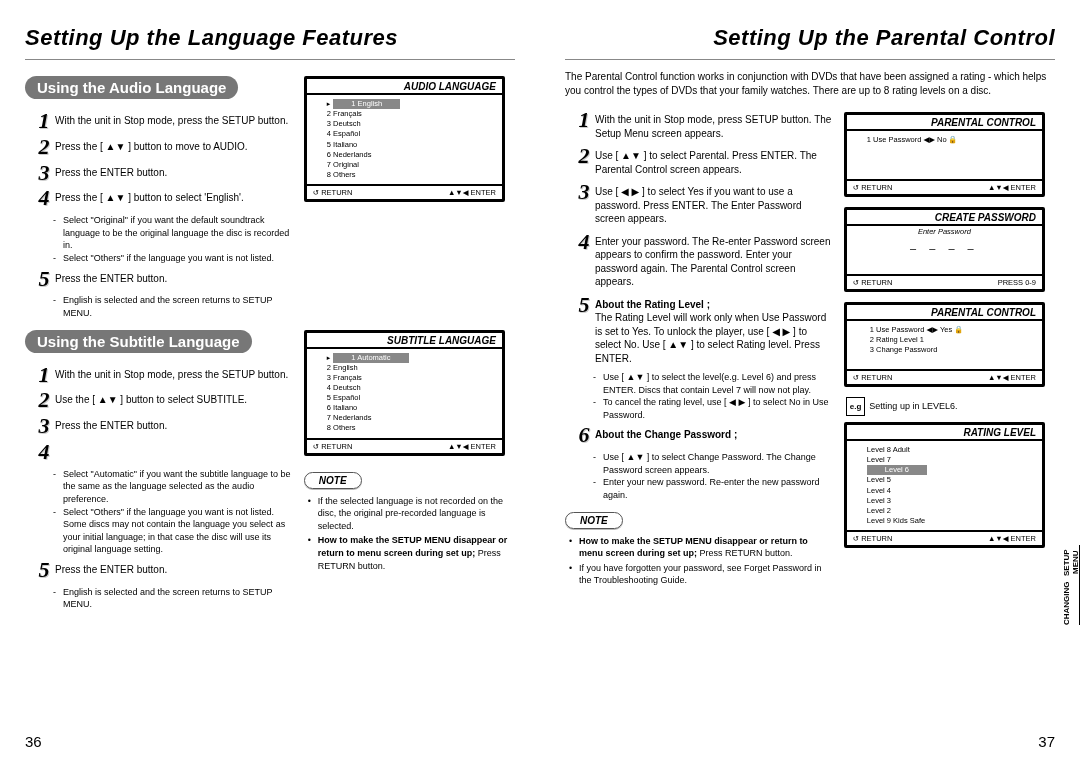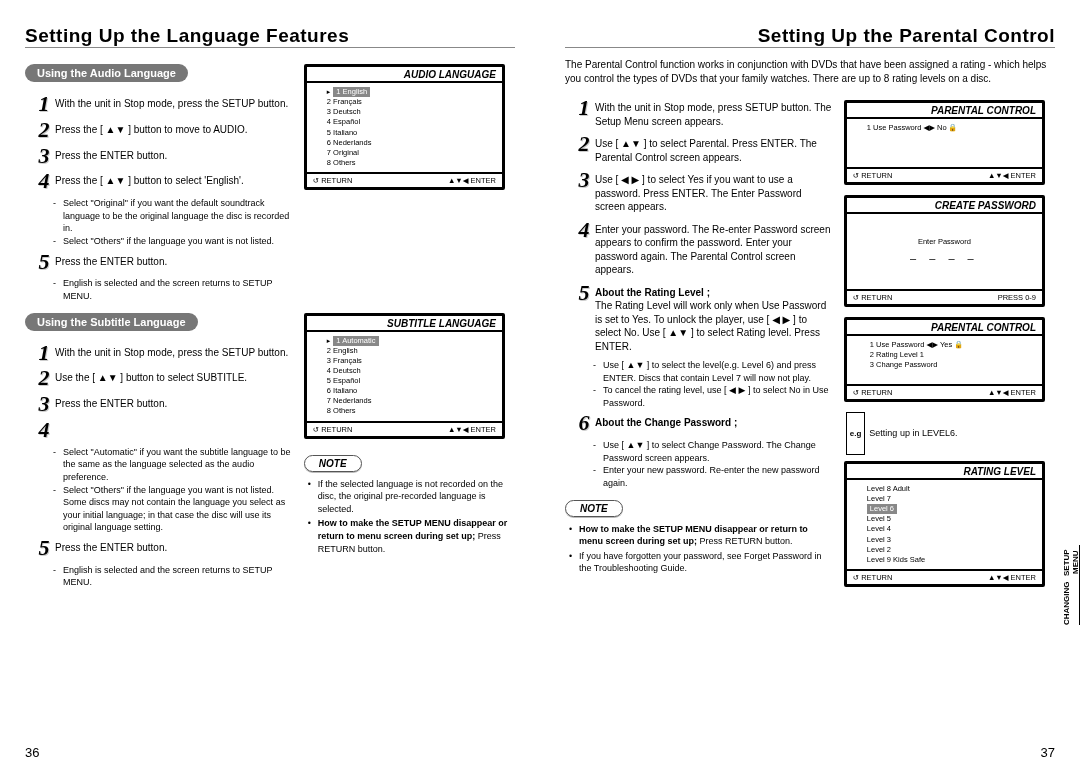--- a/index.html
+++ b/index.html
@@ -9,34 +9,36 @@
     width: 1080px;
     height: 765px;
     overflow: hidden;
     font-size: 11px;
     color: #000;
     position: relative;
   }
   .page-spread { display: flex; width: 100%; height: 100%; }
   .page { flex: 1; padding: 25px 25px 10px 25px; position: relative; }
   .page-title {
-    font-size: 19px;
-    font-weight: bold;
+    font-size: 22px;
+    font-style: italic;
+    font-weight: bold;
+    margin-bottom: 8px;
     letter-spacing: 0.5px;
   }
   .page.left .page-title { text-align: left; }
   .page.right .page-title { text-align: right; }
   .divider { height: 1px; background: #888; margin-bottom: 10px; }
   .pill {
     display: inline-block;
     background: #777;
     color: #fff;
     border-radius: 14px;
     padding: 3px 12px;
-    font-size: 11px;
+    font-size: 15px;
     font-weight: bold;
     margin: 6px 0 8px 0;
   }
   .pill-wrap { margin-bottom: 2px; }
   .content-area { display: flex; gap: 10px; }
   .col-text { flex: 1 1 56%; }
   .col-panels { flex: 1 1 44%; }
   .step { display: flex; align-items: flex-start; margin: 4px 0 6px 8px; }
   .step-num {
     font-family: Georgia, serif;
@@ -61,21 +63,21 @@
     font-style: italic;
     font-size: 10px;
     font-weight: bold;
     margin: 6px 0 4px 0;
     box-shadow: 0 1px 0 #bbb;
     text-align: center;
   }
   .note-body { font-size: 9px; line-height: 1.4; margin-left: 4px; }
   .note-body .bullet { display: flex; margin: 2px 0; }
   .note-body .bullet::before { content: "•"; margin-right: 4px; flex: 0 0 6px; }
-  .page-num { position: absolute; bottom: 5px; font-size: 13px; }
+  .page-num { position: absolute; bottom: 15px; font-size: 15px; }
   .page.left .page-num { left: 25px; }
   .page.right .page-num { right: 25px; }
   .intro { font-size: 10px; line-height: 1.4; margin-bottom: 8px; }
   .side-tab {
     position: absolute;
     right: 0;
     top: 545px;
     width: 18px;
     height: 80px;
     writing-mode: vertical-rl;
@@ -101,29 +103,29 @@
     background: #fff;
     font-weight: bold;
     font-style: italic;
     text-align: right;
     padding: 2px 6px 1px 6px;
     border-bottom: 2px solid #000;
     font-size: 10px;
   }
   .osd-body { padding: 4px 8px 4px 20px; min-height: 48px; font-size: 7.5px; line-height: 1.35; }
   .osd-body .row { white-space: nowrap; }
-  .osd-body .hl { background:#888; color:#fff; padding:0 3px; display:inline-block; }
+  .osd-body .hl { background:#888; color:#fff; padding:0 18px; display:inline-block; }
   .osd-body .ptr::before { content:"▸"; margin-right:3px; font-size:7px;}
   .osd-footer {
     border-top: 2px solid #000;
     display: flex; justify-content: space-between;
     padding: 2px 6px; font-size: 7.5px;
   }
   .eg-row { font-size: 9px; margin: 4px 0 2px 2px; }
-  .eg-box { display:inline-block; border:1px solid #000; padding:16px 3px; font-size:8px; font-weight:bold; margin-right:4px;}
+  .eg-box { display:inline-block; border:1px solid #000; padding:4px 3px; font-size:8px; font-weight:bold; margin-right:4px;}
   .pw-dashes { text-align:center; letter-spacing: 5px; font-size:11px; margin-top:4px;}
 </style>
 </head>
 <body>
 
 <div class="page-spread">
 
   <div class="page left">
     <div class="page-title">Setting Up the Language Features</div>
     <div class="divider"></div>
@@ -309,21 +311,21 @@
               <div class="row">1   Use Password  ◀▶  No  🔒</div>
             </div>
           <div class="osd-footer">
               <span>↺ RETURN</span>
               <span>▲▼◀ ENTER</span>
             </div>
         </div>
 
         <div class="osd-panel">
           <div class="osd-title">CREATE PASSWORD</div>
-          <div class="osd-body" style="text-align:center; padding:23px;">
+          <div class="osd-body" style="text-align:center; padding:1px;font-style:italic;">
             <div>Enter Password</div>
             <div class="pw-dashes">– – – –</div>
           </div>
           <div class="osd-footer">
               <span>↺ RETURN</span>
               <span>PRESS 0-9</span>
             </div>
         </div>
 
         <div class="osd-panel">

